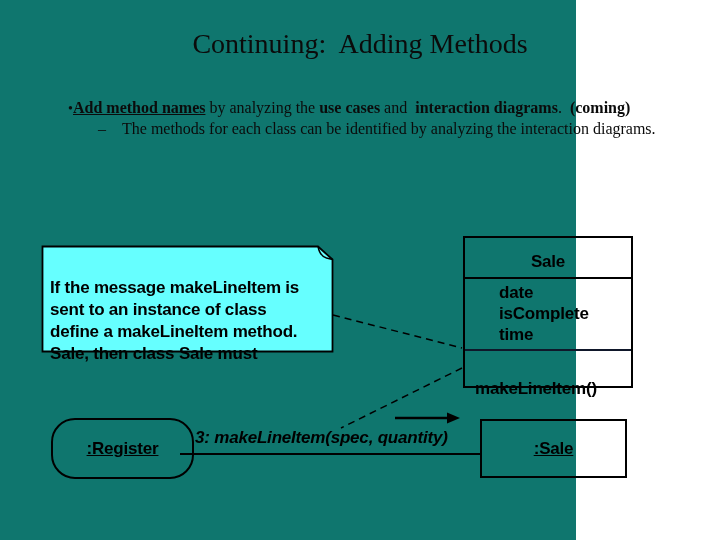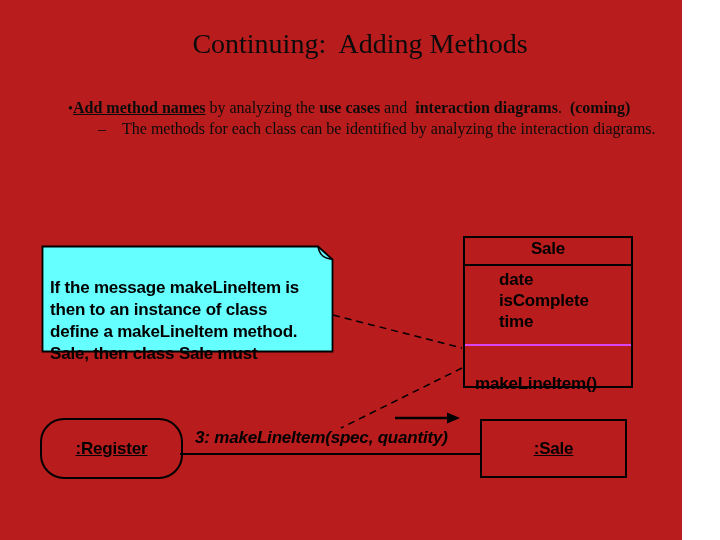--- a/index.html
+++ b/index.html
@@ -3,22 +3,22 @@
 <meta charset="utf-8">
 <style>
   html, body { margin: 0; padding: 0; }
   body {
     width: 720px; height: 540px;
     font-family: "Liberation Sans", sans-serif;
     overflow: hidden;
   }
   .slide {
     position: relative;
-    width: 682px; height: 540px;
-    background: #b91c1c;
+    width: 576px; height: 540px;
+    background: #0f766e;
     color: #000;
   }
   svg.overlay {
     position: absolute; left: 0; top: 0;
     width: 720px; height: 540px;
     pointer-events: none;
   }
   .title {
     position: absolute;
     left: 0; top: 28px; width: 720px;
@@ -58,43 +58,43 @@
     width: 166px; height: 148px;
     border: 2px solid #000;
     font-size: 17px;
     font-weight: bold;
     letter-spacing: -0.2px;
   }
   .uml-class .name {
     height: 25px;
     border-bottom: 2px solid #000;
     text-align: center;
-    padding-top: 1px;
+    padding-top: 14px;
   }
   .uml-class .attrs {
     height: 59px;
-    border-bottom: 2px solid #d946ef;
-    padding: 3px 0 16px 34px;
+    border-bottom: 2px solid #0f172a;
+    padding: 3px 0 8px 34px;
     line-height: 21px;
   }
   .uml-class .methods {
     padding: 28px 0 0 10px;
   }
   .obj-box {
     position: absolute;
     border: 2px solid #000;
     display: flex;
     align-items: center;
     justify-content: center;
     font-size: 17px;
     font-weight: bold;
     text-decoration: underline;
     letter-spacing: -0.2px;
   }
-  .obj-register { left: 40px; top: 418px; width: 139px; height: 57px; border-radius: 24px; }
+  .obj-register { left: 51px; top: 418px; width: 139px; height: 57px; border-radius: 24px; }
   .obj-sale { left: 480px; top: 419px; width: 143px; height: 55px; }
   .msg-label {
     position: absolute;
     left: 195px; top: 428px;
     font-size: 17px;
     font-weight: bold;
     letter-spacing: -0.2px;
     white-space: pre;
     font-style: italic;
   }
@@ -124,21 +124,21 @@
   <div class="bullet-line b1">
     <span class="marker">•</span><span class="run-bold-underline">Add method names</span><span> by analyzing the </span><span class="run-bold">use cases</span><span> and  </span><span class="run-bold">interaction diagrams</span><span>.  </span><span class="run-bold">(coming)</span>
   </div>
 
   <div class="bullet-line b2">
     <span class="marker">–</span><span>The methods for each class can be identified by analyzing the interaction diagrams.</span>
   </div>
 
   <div class="note-text">
     <div>If the message makeLineItem is</div>
-    <div>then to an instance of class</div>
+    <div>sent to an instance of class</div>
     <div>define a makeLineItem method.</div>
     <div>Sale, then class Sale must</div>
   </div>
 
   <div class="uml-class">
     <div class="name">Sale</div>
     <div class="attrs">
       <div>date</div>
       <div>isComplete</div>
       <div>time</div>

